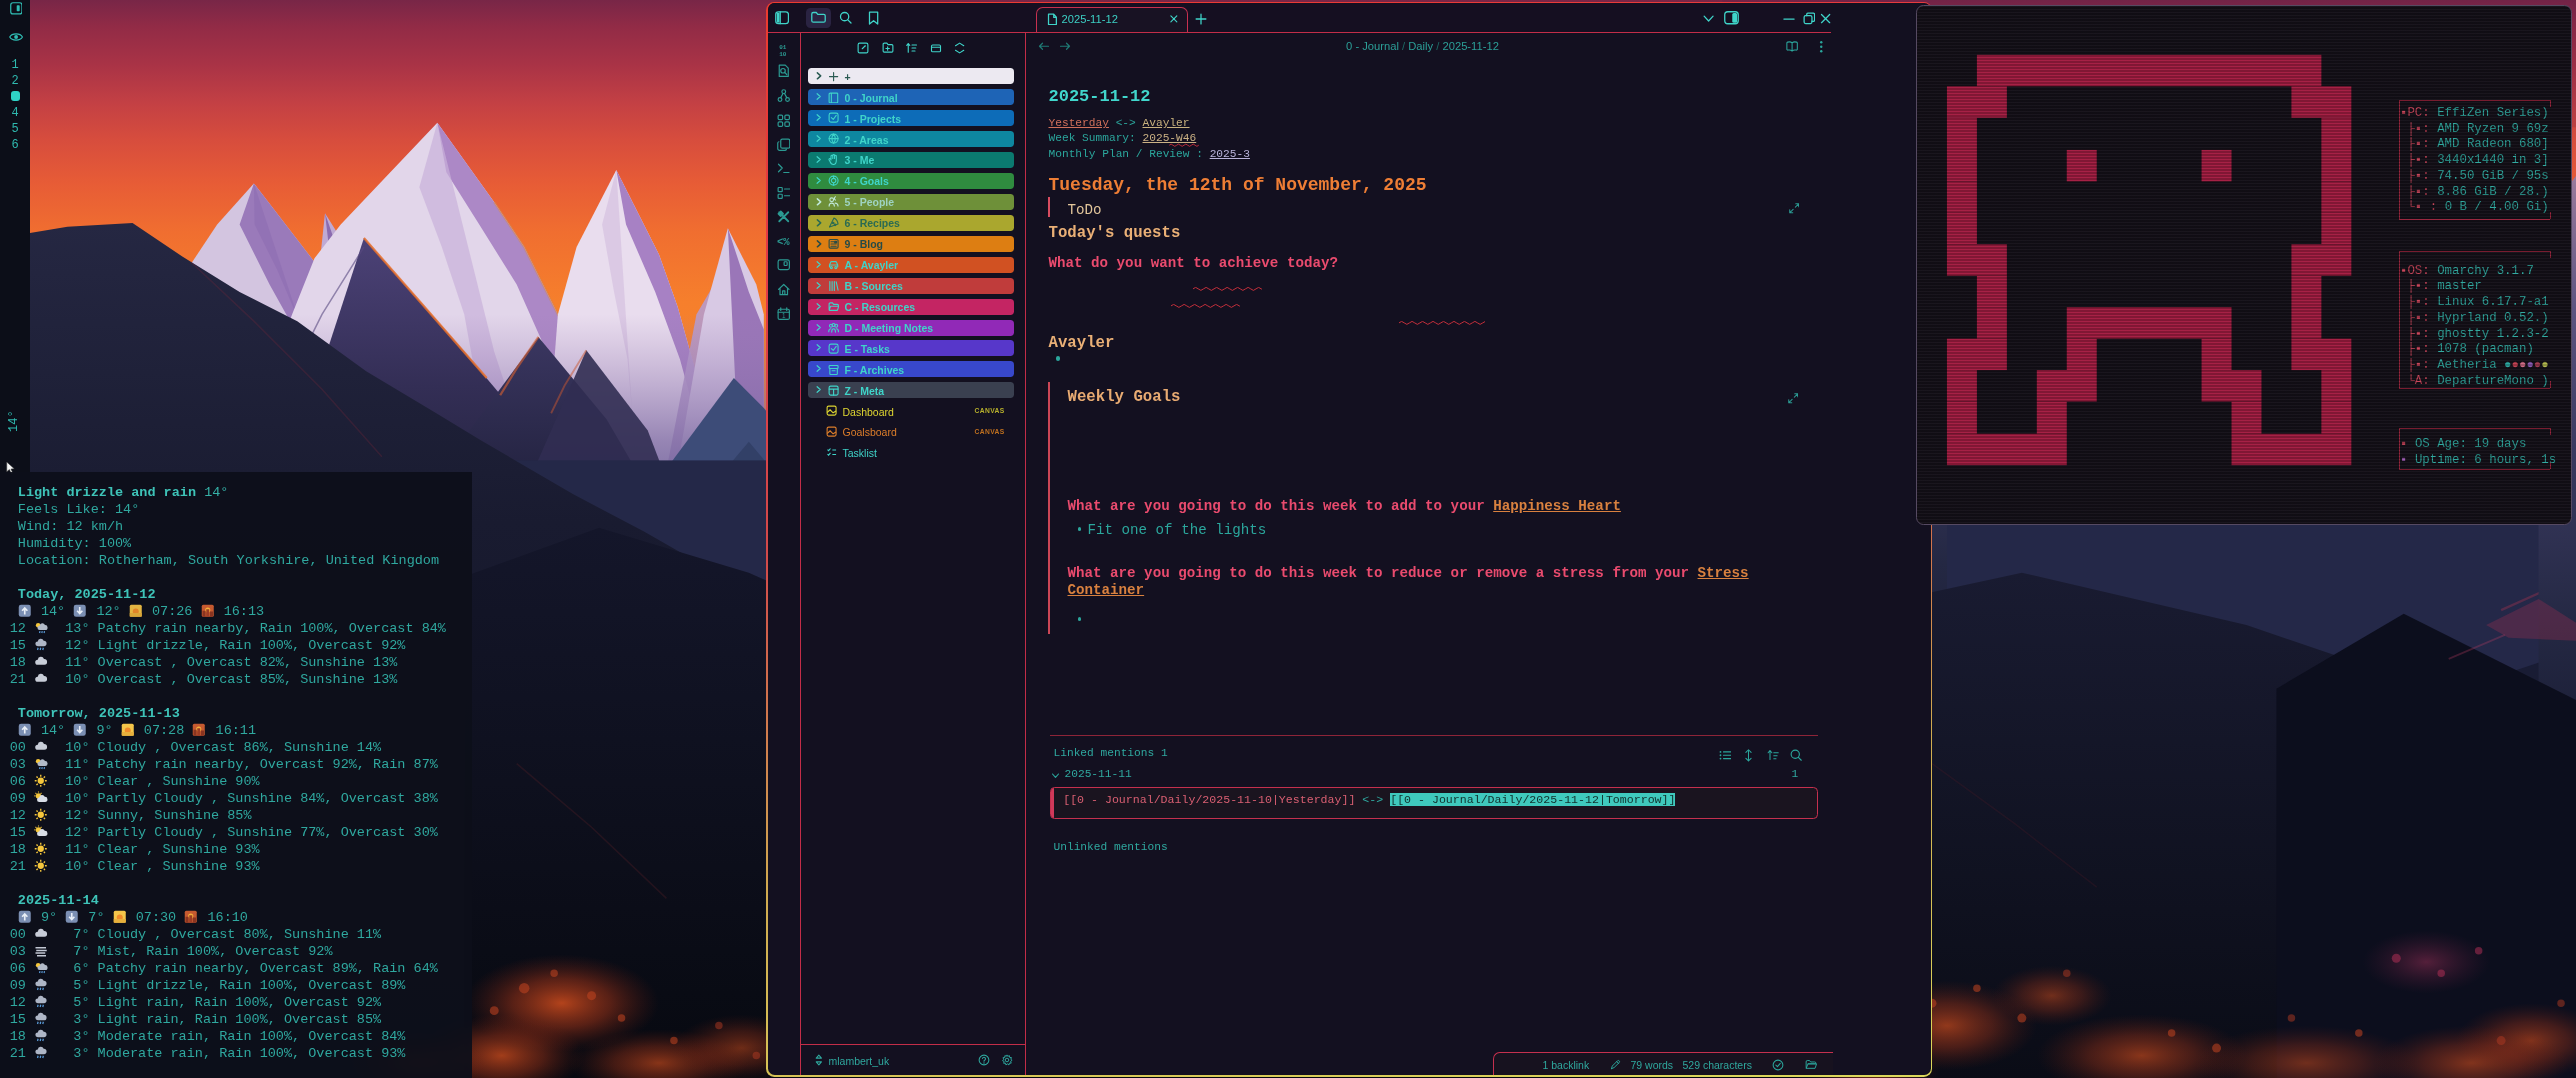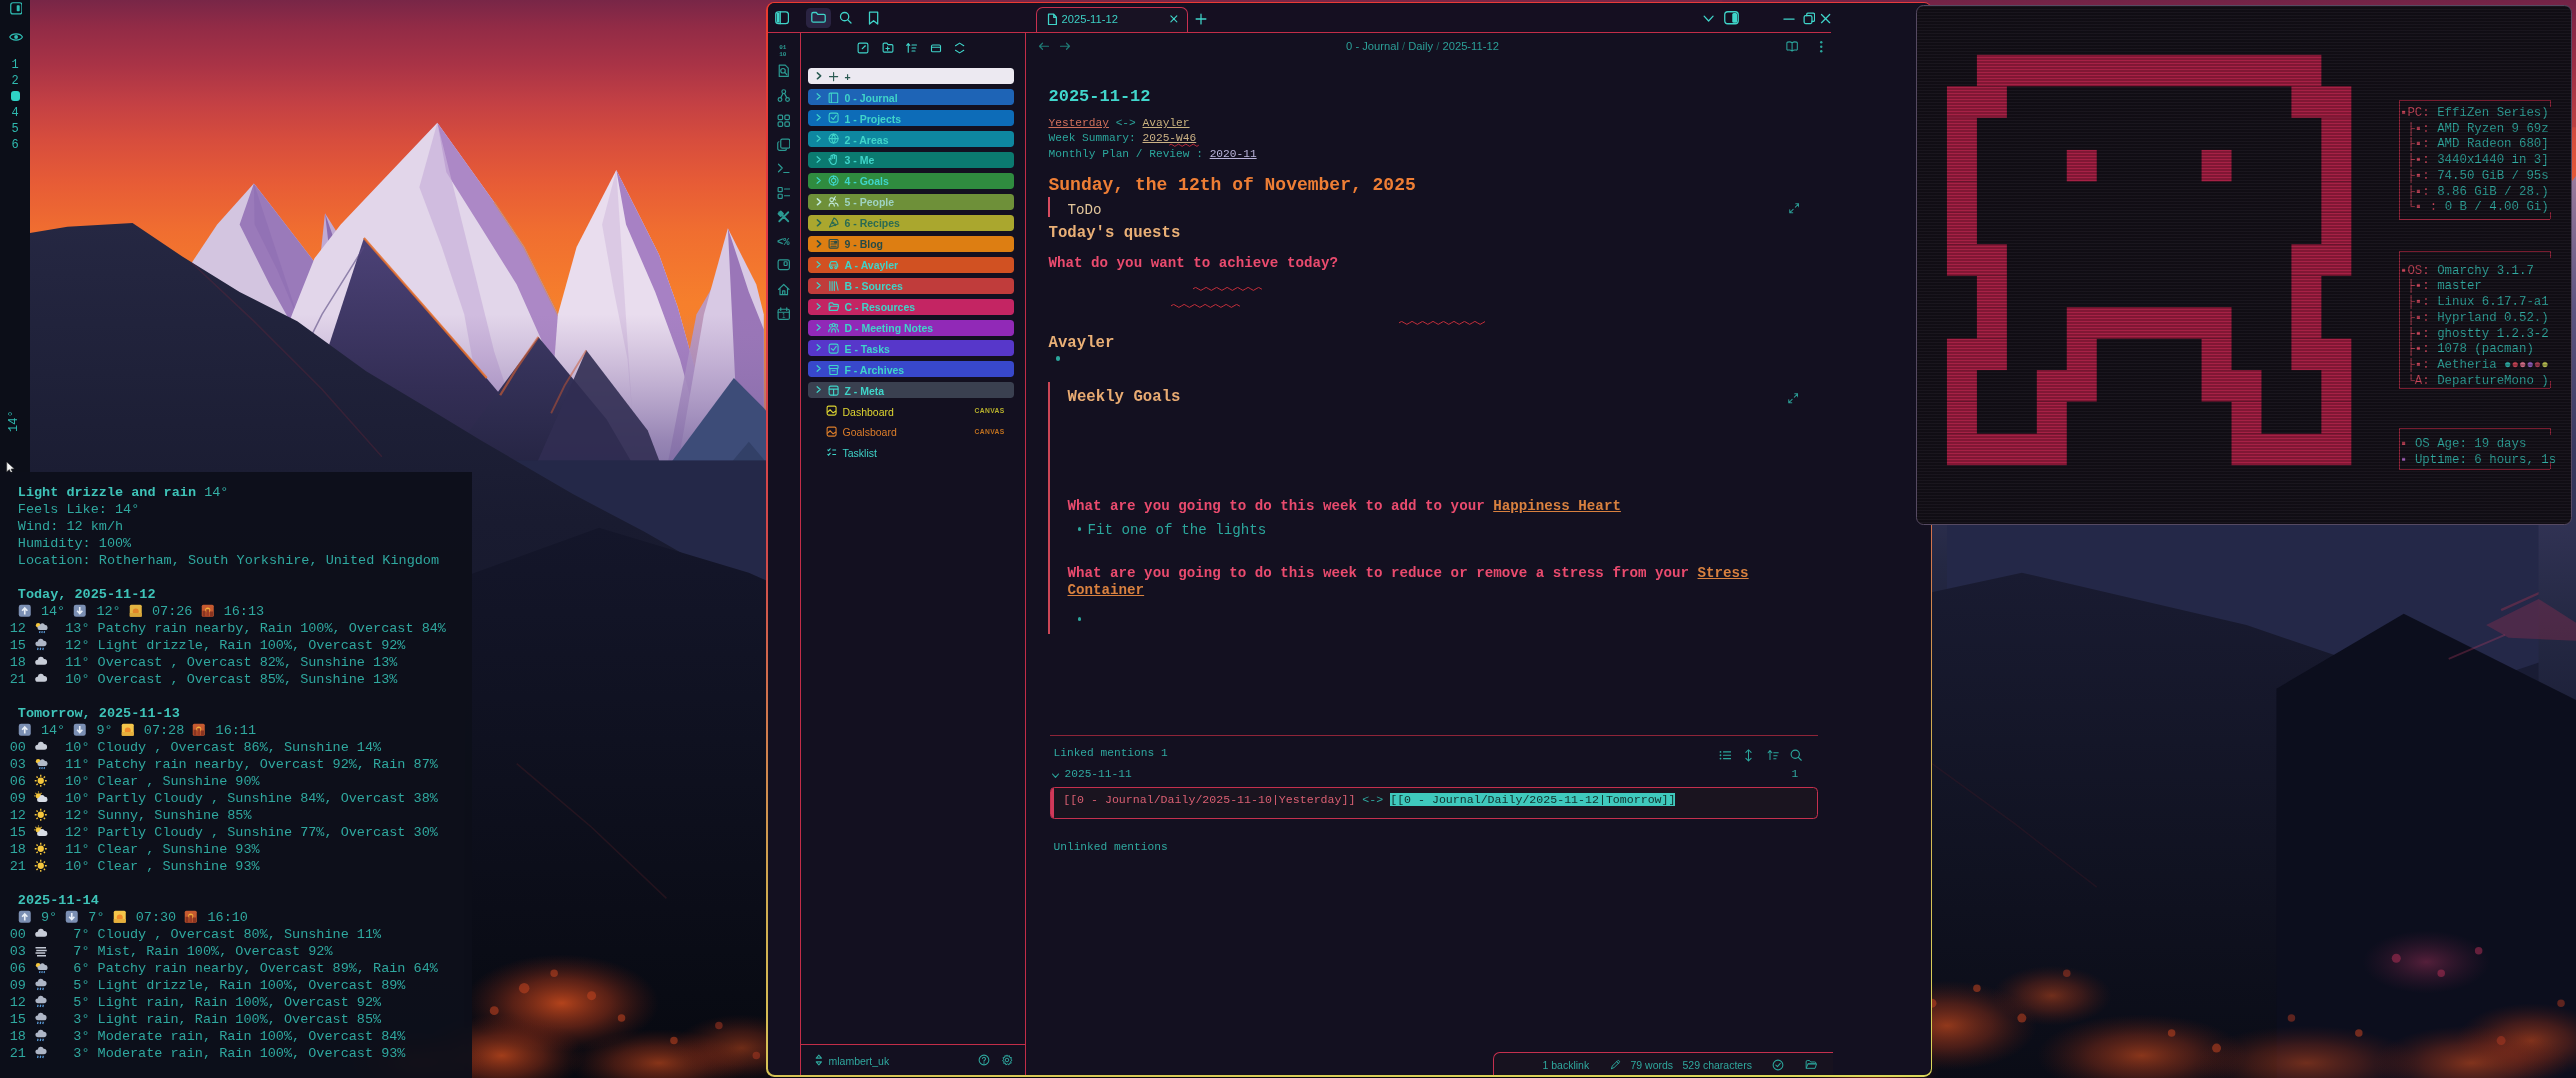--- a/index.html
+++ b/index.html
@@ -720,25 +720,25 @@
         <path d="M9.5 2.5 C8 1 5.5 1 3.5 1.5 a1.3 1.3 0 0 0-1 1.3 V11 a1.3 1.3 0 0 0 1.6 1.2 C6 11.7 8 12 9.5 13.5 C11 12 13 11.7 14.9 12.2 A1.3 1.3 0 0 0 16.5 11 V2.8 a1.3 1.3 0 0 0-1-1.3 C13.5 1 11 1 9.5 2.5 V13"></path>
       </svg>
 <svg class="abs" style="left:1051px;top:37px" width="4.5" height="13.5" viewBox="0 0 6 18" fill="none" stroke="#2b9a92" stroke-width="1.6" stroke-linecap="round" stroke-linejoin="round">
         <circle cx="3" cy="3" r="1.6" fill="#2ba69c" stroke="none"></circle>
         <circle cx="3" cy="9" r="1.6" fill="#2ba69c" stroke="none"></circle>
         <circle cx="3" cy="15" r="1.6" fill="#2ba69c" stroke="none"></circle>
       </svg>
 <div class="abs" style="left:281px;top:84px;font:bold 17px 'Liberation Mono',monospace;line-height:20px;color:#41d6cc;white-space:pre">2025-11-12</div>
 <div class="abs" style="left:281px;top:113px;font:11.2px 'Liberation Mono',monospace;line-height:15.4px;color:#2ba69c;white-space:pre"><a style="color:#d0705a;text-decoration:underline">Yesterday</a> <span style="color:#2ba69c">&lt;-&gt;</span> <a style="color:#c9b27e;text-decoration:underline">Avayler</a>
 Week Summary: <a style="color:#cbb184;text-decoration:underline">2025-W46</a>
-Monthly Plan / Review : <a style="color:#b9b3d9;text-decoration:underline">2020-11</a></div>
+Monthly Plan / Review : <a style="color:#b9b3d9;text-decoration:underline">2025-3</a></div>
 <svg class="abs" style="left:401px;top:140px" width="30" height="3.7" viewBox="0 0 40 5">
         <path d="M0 3 q2.5-3 5 0 t5 0 t5 0 t5 0 t5 0 t5 0 t5 0 t5 0" stroke="#d03040" stroke-width="1.2" fill="none"></path>
       </svg>
-<div class="abs" style="left:281px;top:172px;font:bold 18px 'Liberation Mono',monospace;line-height:21px;color:#ee7e35;white-space:pre">Sunday, the 12th of November, 2025</div>
+<div class="abs" style="left:281px;top:172px;font:bold 18px 'Liberation Mono',monospace;line-height:21px;color:#ee7e35;white-space:pre">Tuesday, the 12th of November, 2025</div>
 <div class="abs" style="left:280px;top:194px;width:2.2px;height:20px;background:#d84c60"></div>
 <div class="abs" style="left:300px;top:199px;font:14.2px 'Liberation Mono',monospace;line-height:17px;color:#e2c69b;white-space:pre">ToDo</div>
 <svg class="abs" style="left:1021px;top:200px" width="10.5" height="10.5" viewBox="0 0 14 14" fill="none" stroke="#2b9a92" stroke-width="1.4" stroke-linecap="round" stroke-linejoin="round">
         <path d="M8.5 5.5 L13 1 M13 1 h-4 M13 1 v4 M5.5 8.5 L1 13 M1 13 h4 M1 13 v-4"></path>
       </svg>
 <div class="abs" style="left:281px;top:221px;font:bold 15.7px 'Liberation Mono',monospace;line-height:19px;color:#eab076;white-space:pre">Today's quests</div>
 <div class="abs" style="left:281px;top:252px;font:bold 14.2px 'Liberation Mono',monospace;line-height:17px;color:#ea4b6e;white-space:pre">What do you want to achieve today?</div>
 <svg class="abs" style="left:425px;top:284px" width="69" height="4.5" viewBox="0 0 92 6">
         <path d="M0 2.5 q3.5-4 7 0 t7 0 t7 0 t7 0 t7 0 t7 0 t7 0 t7 0 t7 0 t7 0 t7 0 t7 0 t7 0 t7 0" stroke="#c9303c" stroke-width="1.3" fill="none"></path>
       </svg>

